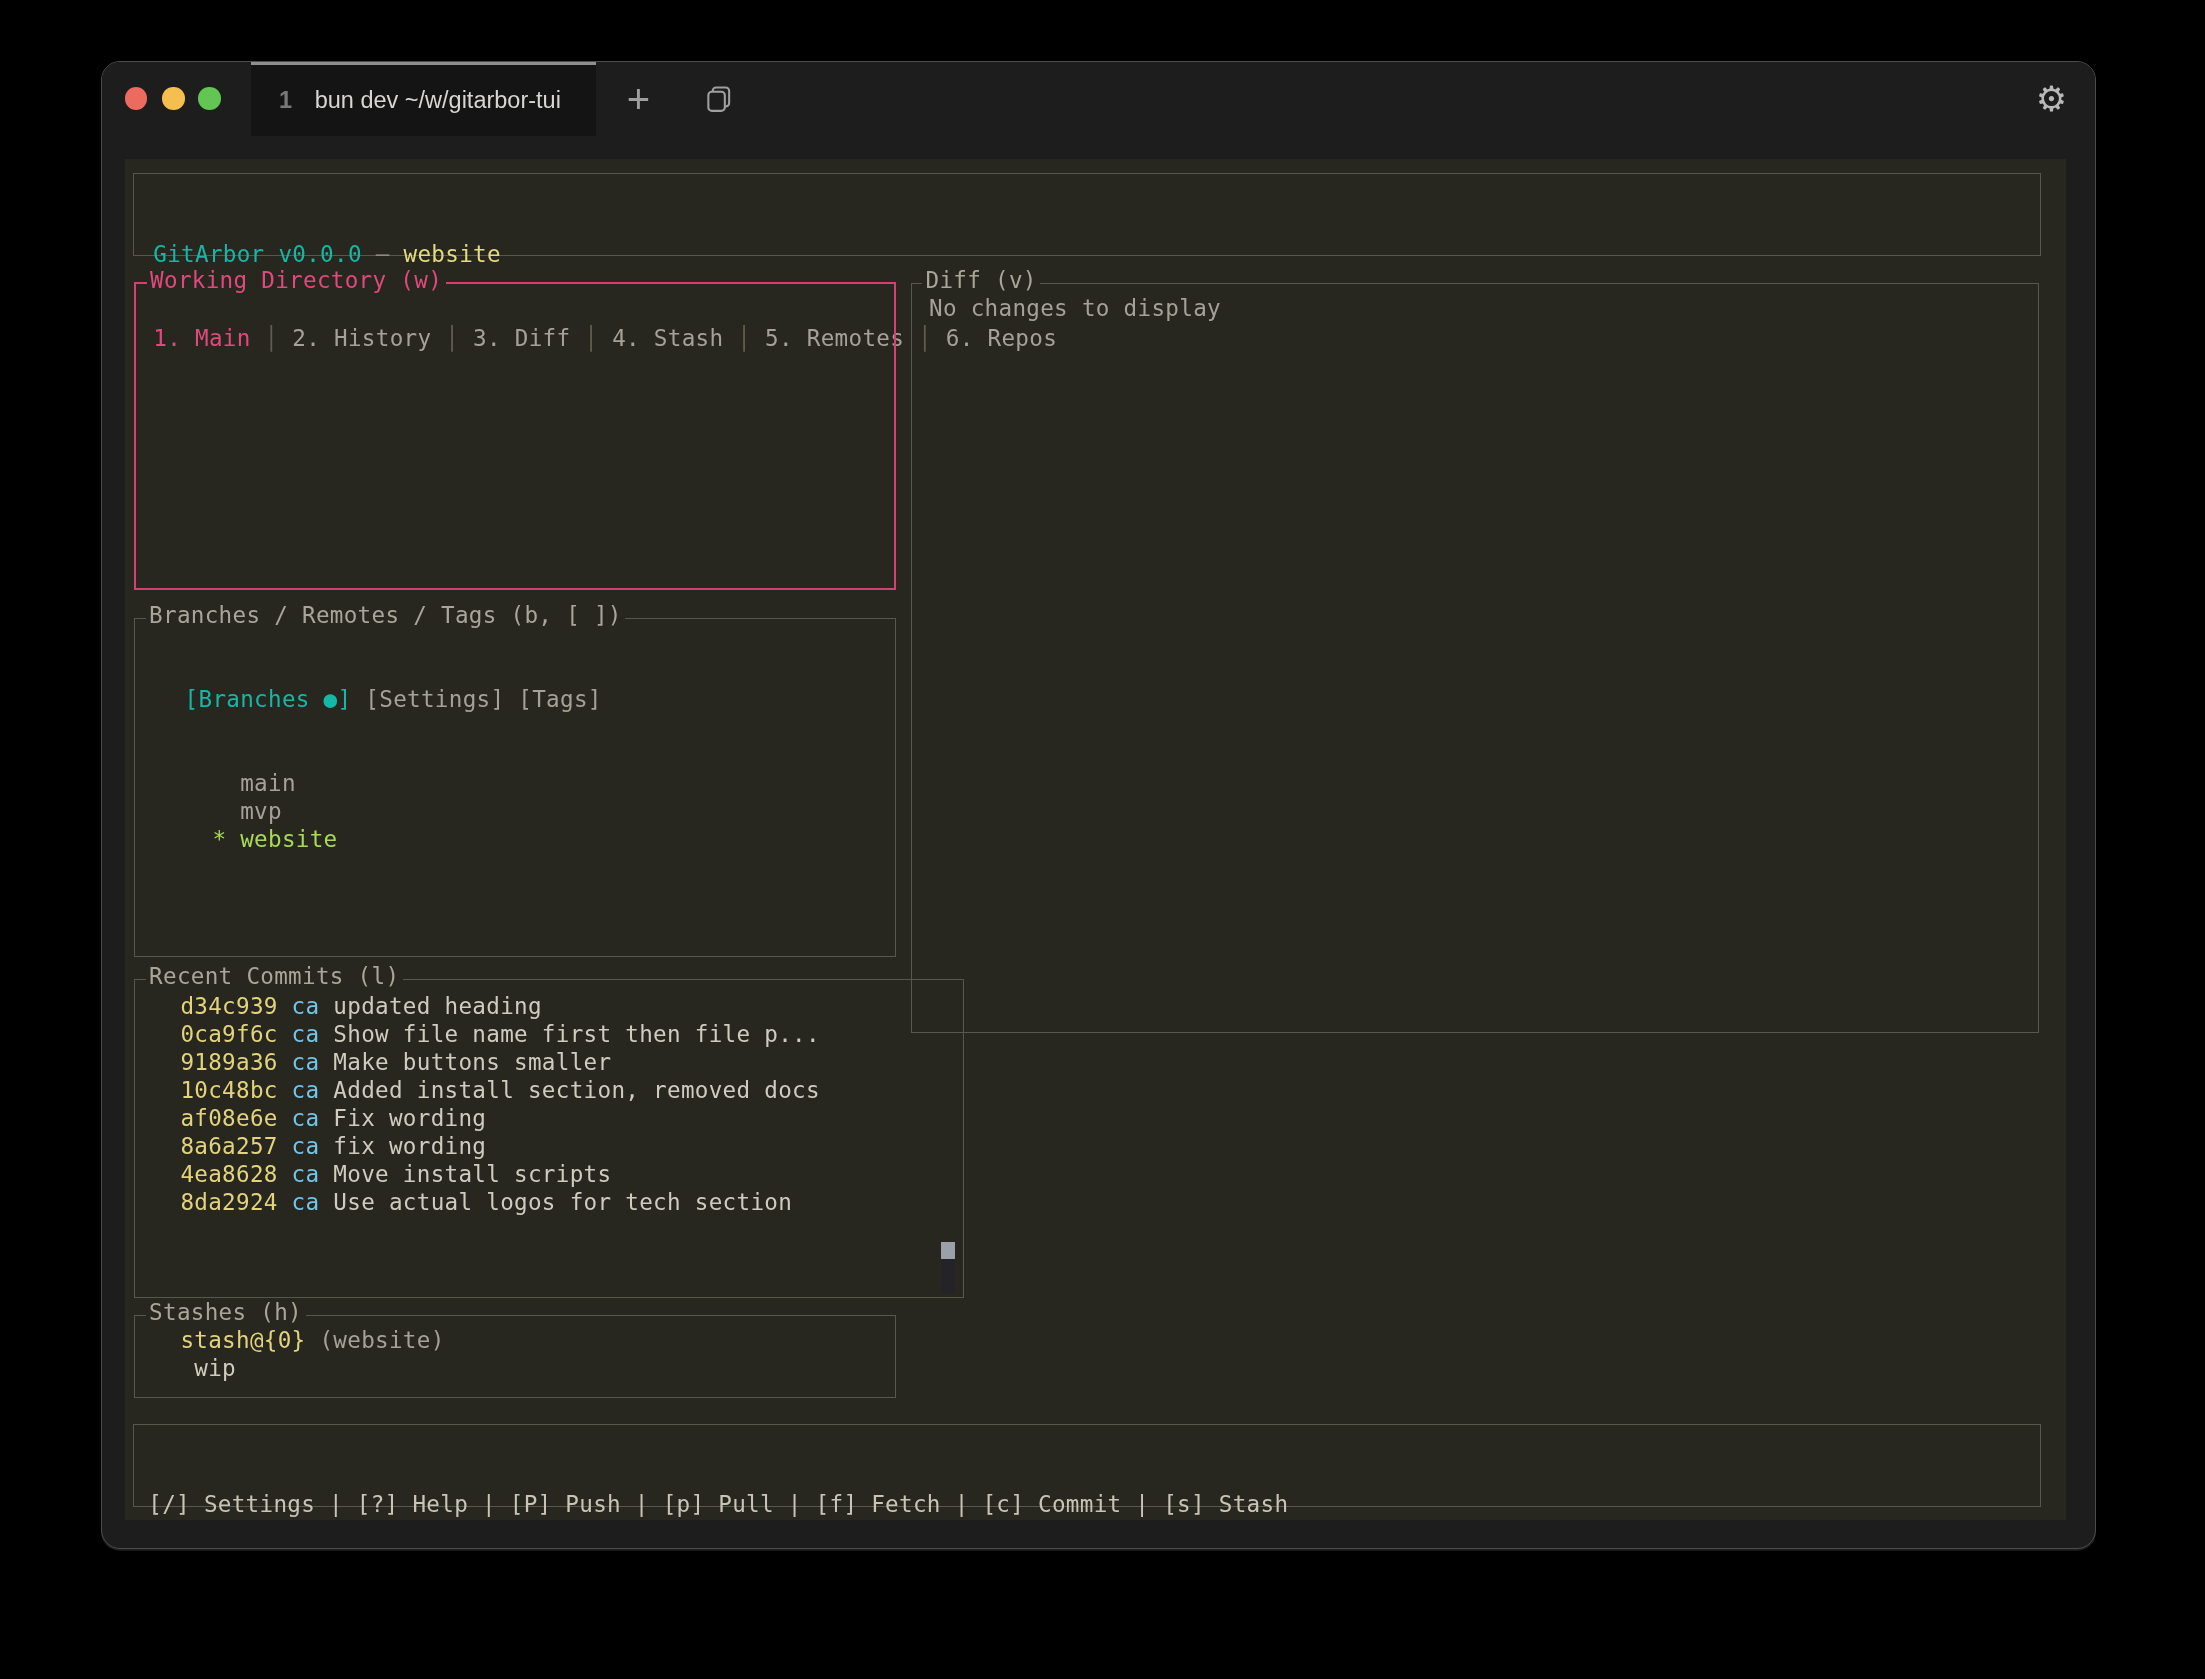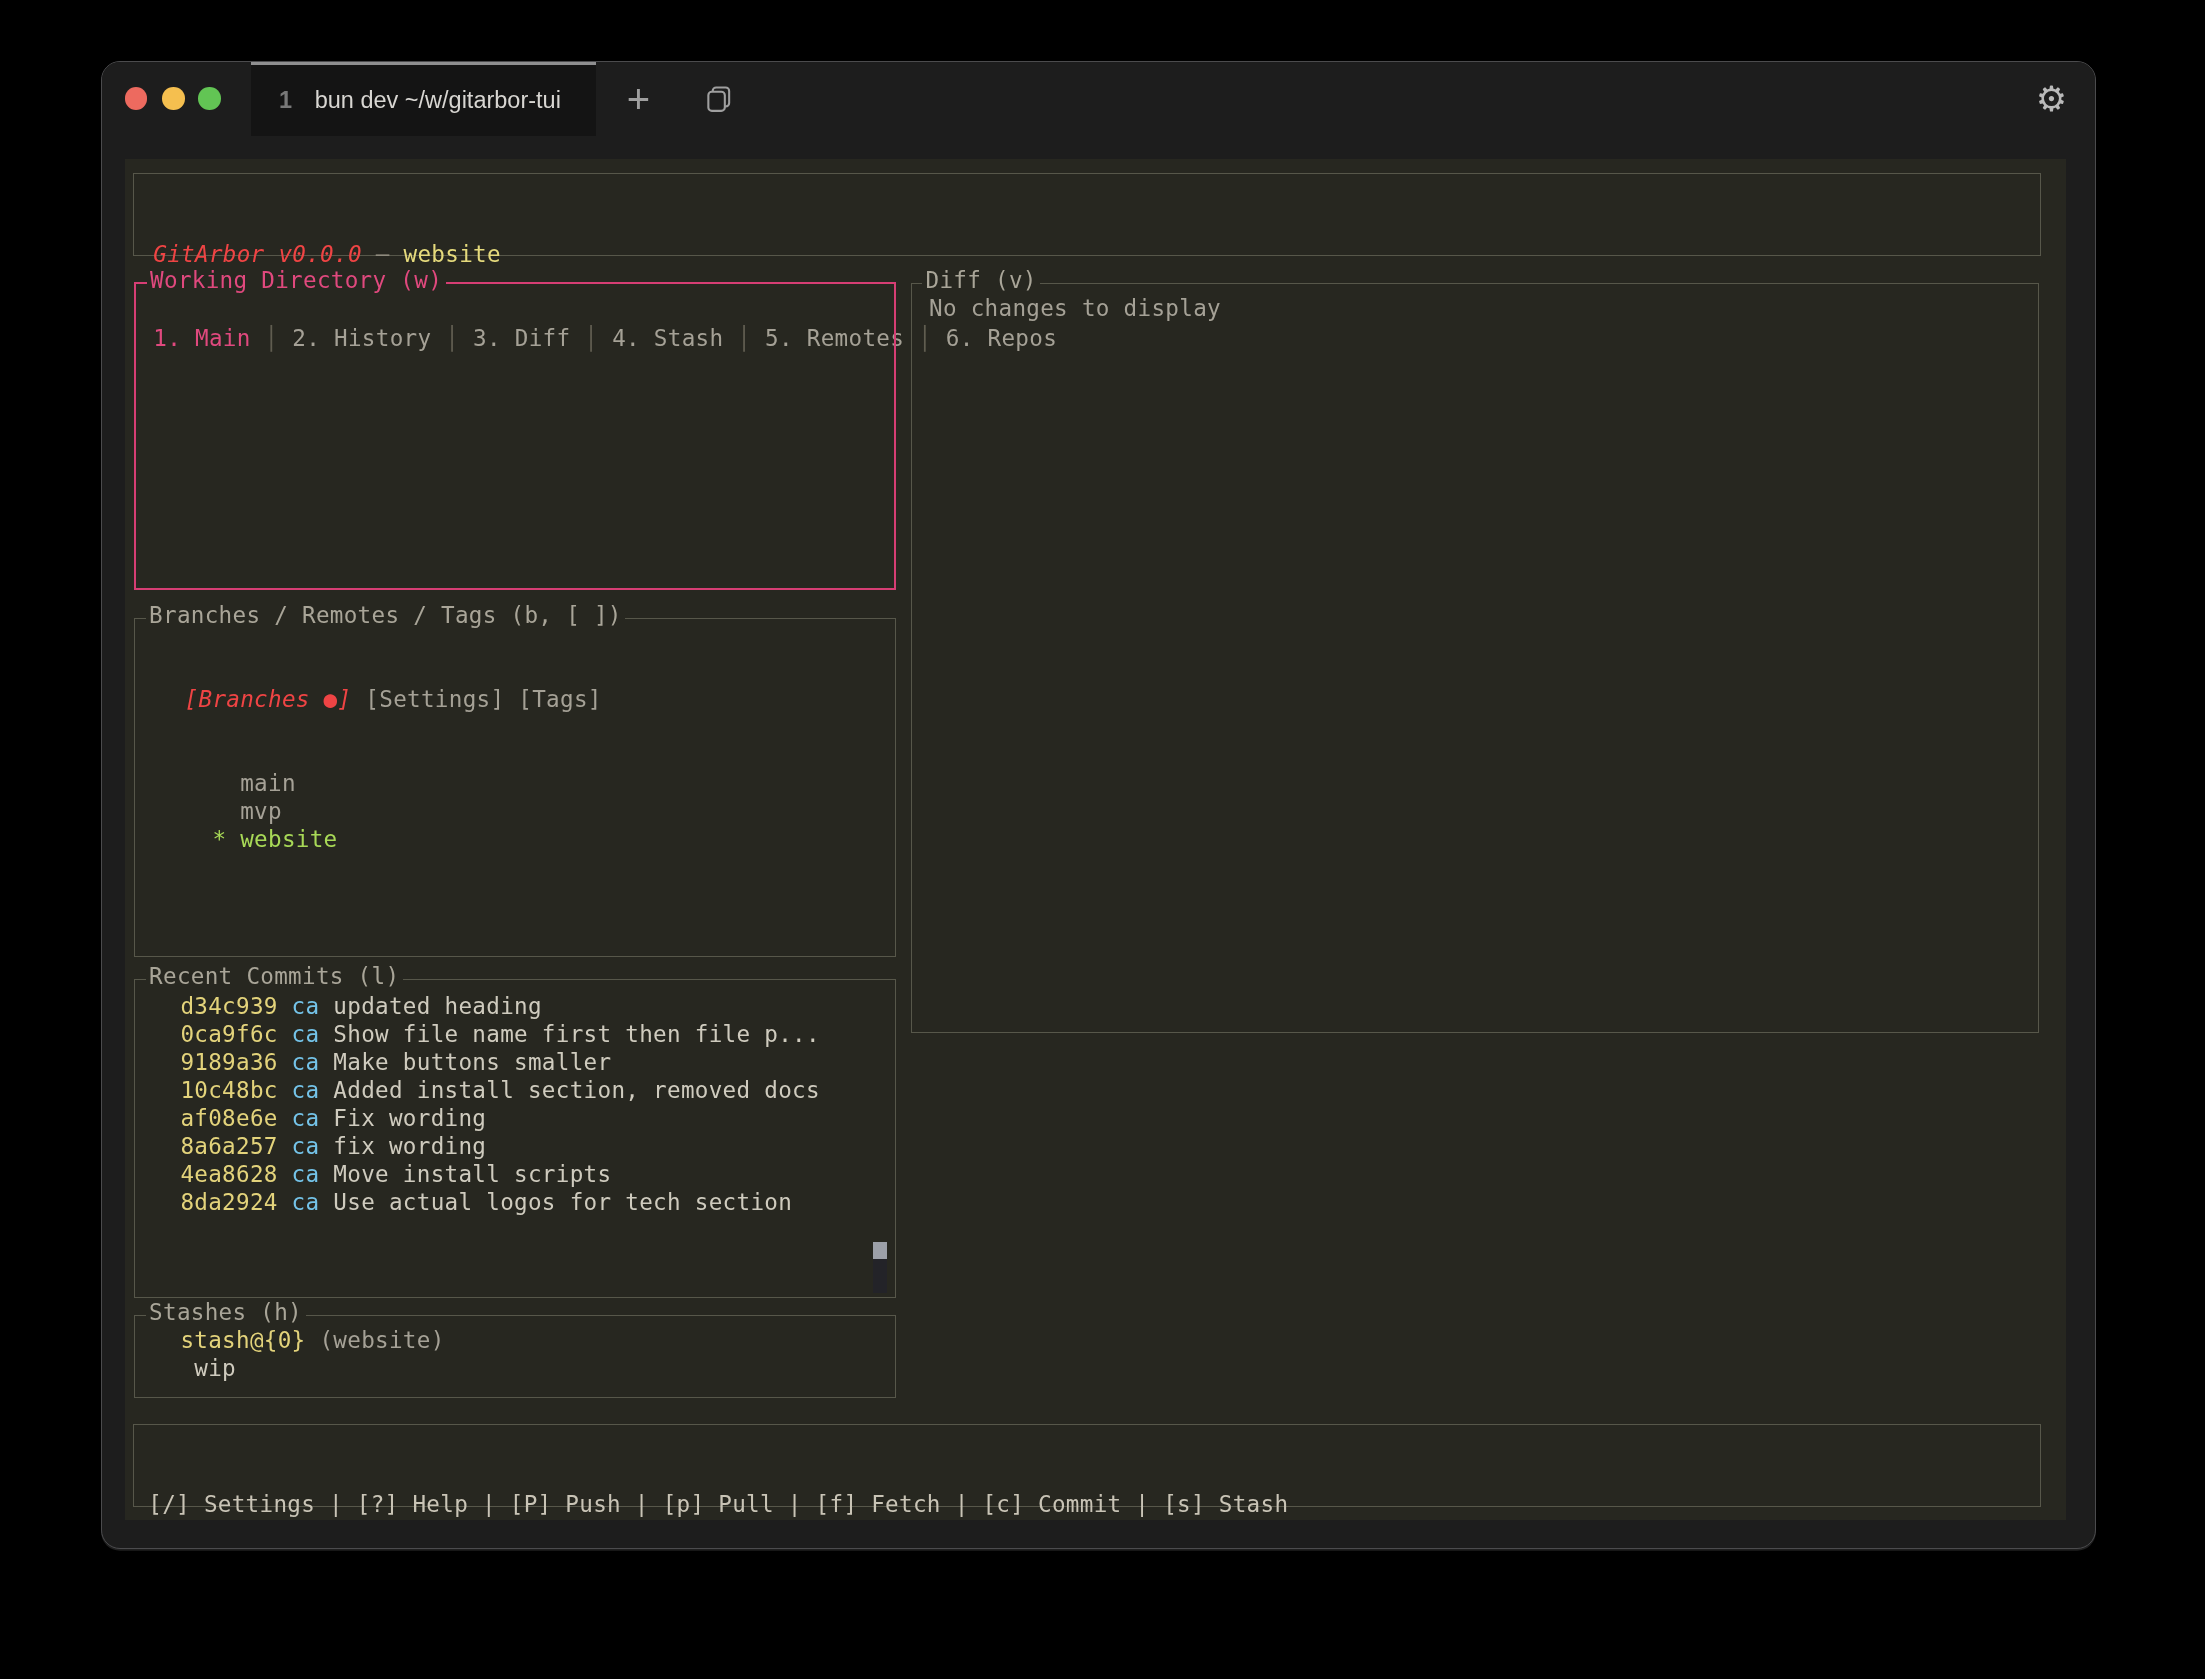--- a/index.html
+++ b/index.html
@@ -35,35 +35,35 @@
   .panel{position:absolute;border:1.7px solid #57574a;}
   .panel-title{
     position:absolute;top:-14.8px;left:10.4px;background:#272720;padding:0 3.5px;
     color:#a9a598;white-space:nowrap;line-height:22.6px;font-size:22.6px;
   }
   .panel.focused{border:2.6px solid #d63e74;}
   .panel.focused .panel-title{color:#e0497e;}
   .pad{padding:10.4px 17.4px;white-space:pre;}
   
   .hdr{left:8.7px;top:14px;width:1908px;height:83px;border:1.7px solid #57574a;position:absolute;padding:9.6px 0 0 19px;white-space:pre;}
-  .t-pink{color:#ef4444;font-style:italic;}
+  .t-pink{color:#14b8a6;}
   .t-dash{color:#8f8b7e;}
   .t-yellow{color:#e5da7c;}
   .t-hash{color:#e3d37b;}
   .t-blue{color:#74c3e8;}
   .t-green{color:#a8d957;}
   .t-msg{color:#cfcbbe;}
   .t-dim{color:#a5a196;}
   .t-sep{color:#605d50;}
   .app-tabs .tab{cursor:default;}
   .app-tabs .tab.active{color:#e0497e;}
   
   .wd{left:9.6px;top:123px;width:762px;height:308px;}
   .branches{left:9.6px;top:459px;width:762px;height:339px;padding-left:32px;}
-  .commits{left:9.6px;top:820px;width:762px;height:319px;}
+  .commits{left:9.6px;top:820px;width:830px;height:319px;}
   .stashes{left:9.6px;top:1156px;width:762px;height:83px;}
   .diff{left:786px;top:124px;width:1128px;height:750px;}
   .activity{left:786px;top:904px;width:1128px;height:333px;}
   .statusbox{left:8.7px;top:1265px;width:1908px;height:83px;border:1.7px solid #57574a;position:absolute;padding:8.7px 0 0 14px;white-space:pre;color:#c9c4b6;}
   .row{white-space:pre;}
   .scroll-track{position:absolute;right:7.8px;top:262px;width:14.8px;height:51px;background:#232328;}
   .scroll-thumb{position:absolute;left:0;top:0;width:14.8px;height:16.5px;background:#9ca0a8;}
   svg{display:block;}
 </style>
 </head>

